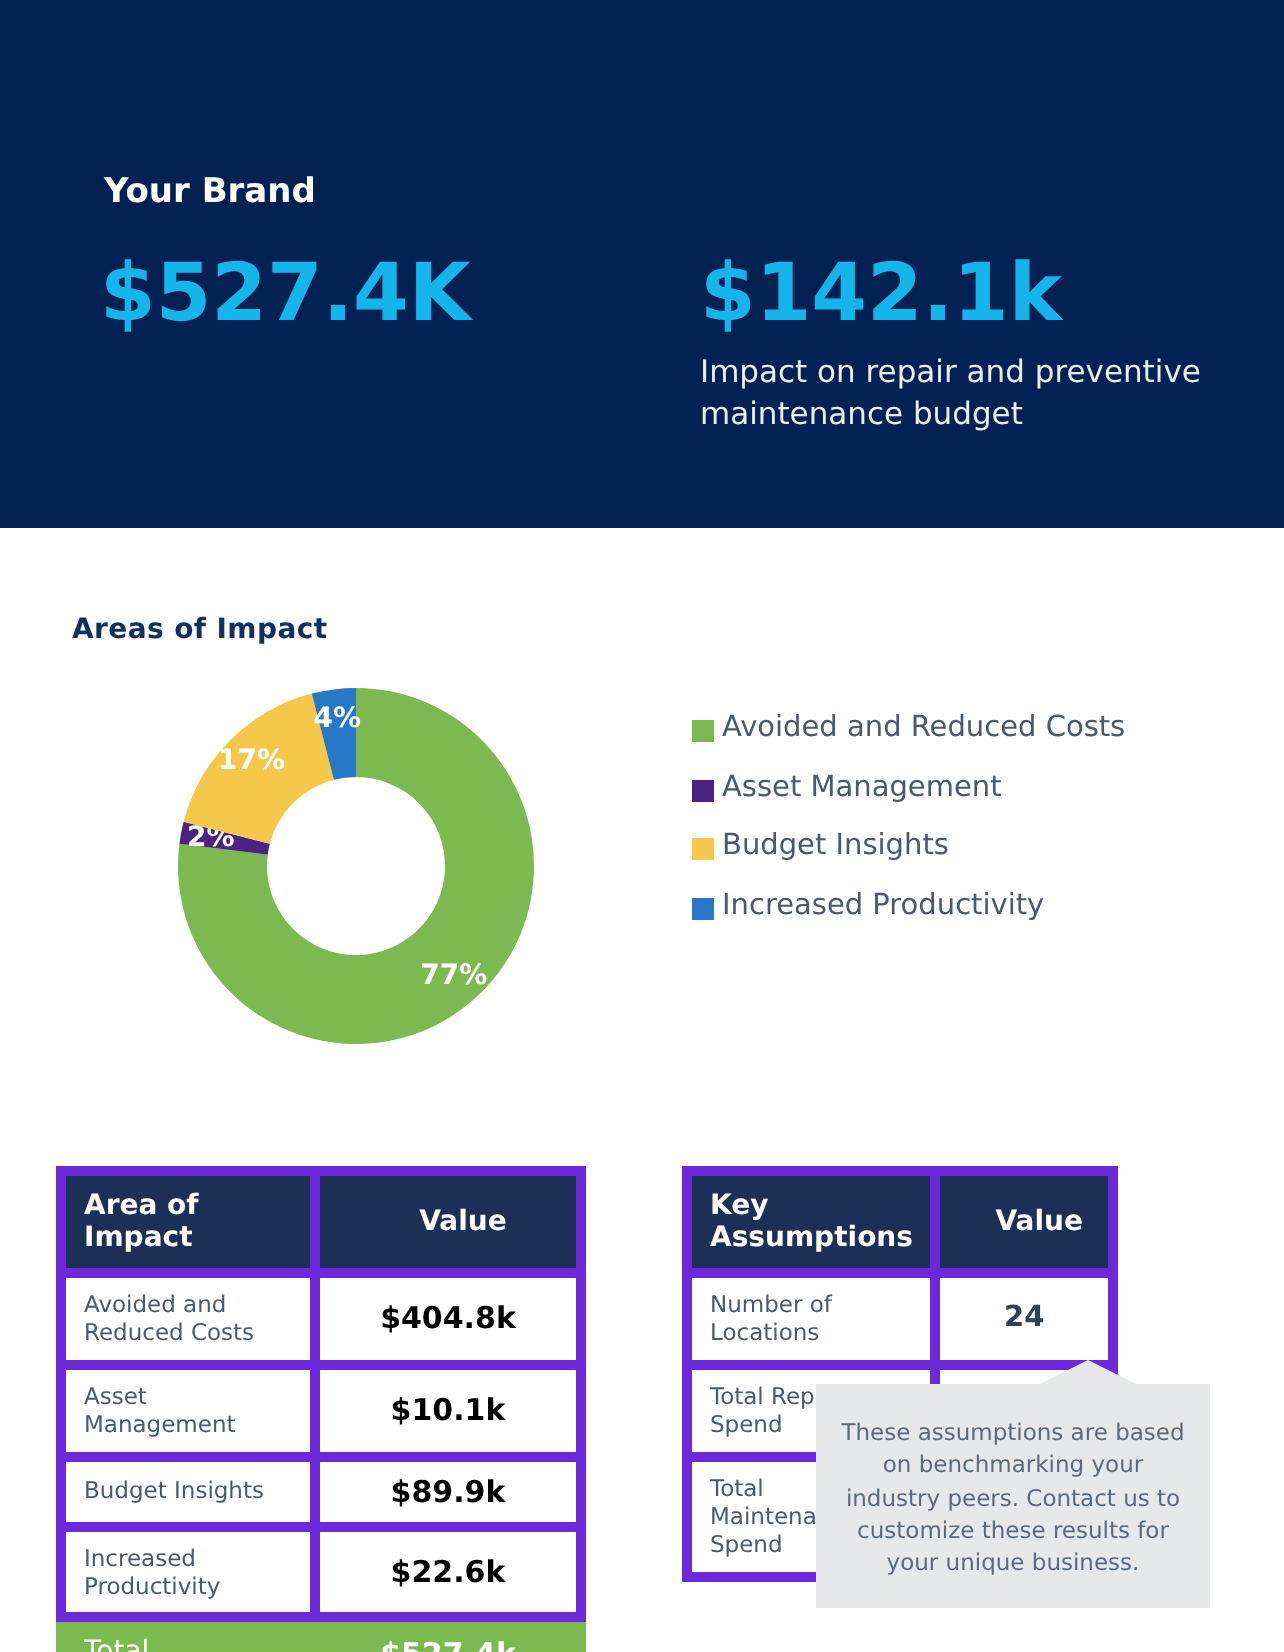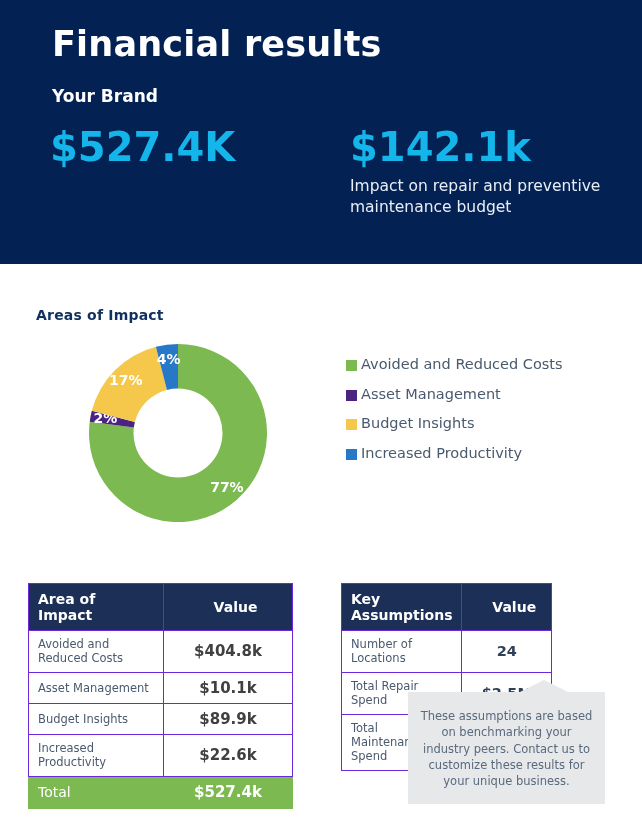--- a/index.html
+++ b/index.html
@@ -69,41 +69,41 @@
   .legend-tx{
     font-size:14.5px;color:#4a5a6e;line-height:1.22;
   }
 
   
   .tbl{
     position:absolute;border-collapse:collapse;
     background:#ffffff;
   }
   .tbl td,.tbl th{
-    border:1px solid #6d28d9;
+    border:5px solid #6d28d9;
     padding:0;
   }
   .tbl th{
     background:#1b2f57;color:#ffffff;
     font-size:14px;font-weight:bold;
     padding:7px 9px;text-align:left;
   }
   .tbl th.val{text-align:center;padding-left:24px;}
   .tbl td.lbl{
     font-size:11.5px;color:#4a5a6e;
     padding:6px 9px;line-height:1.25;
   }
   .tbl td.num{
     text-align:center;font-weight:bold;padding:6px 8px;
     white-space:nowrap;
   }
 
   
   #impact-table{left:28px;top:583px;width:265px;}
-  #impact-table td.num{font-size:15px;color:#404040;}
+  #impact-table td.num{font-size:15px;color:#000000;}
   #impact-table tr.total td{background:#7cb950;border-color:#7cb950;}
   #impact-table tr.total td.lbl{
     color:#ffffff;font-size:14px;font-weight:normal;padding:7px 9px;
   }
   #impact-table tr.total td.num{
     color:#ffffff;font-size:15px;
     border-left:1px dotted #e4efd8;
   }
 
   
@@ -126,21 +126,20 @@
     width:0;height:0;
     border-left:24px solid transparent;
     border-right:24px solid transparent;
     border-bottom:12px solid #e6e8ea;
   }
 </style>
 </head>
 <body>
 
 <div class="banner">
-  <div class="banner-title">Financial results</div>
   <div class="banner-sub">Your Brand</div>
 
   <div class="stat stat-a">
     <div class="stat-value">$527.4K</div>
   </div>
 
   <div class="stat stat-b">
     <div class="stat-value">$142.1k</div>
     <div class="stat-label">Impact on repair and preventive  maintenance budget</div>
   </div>

